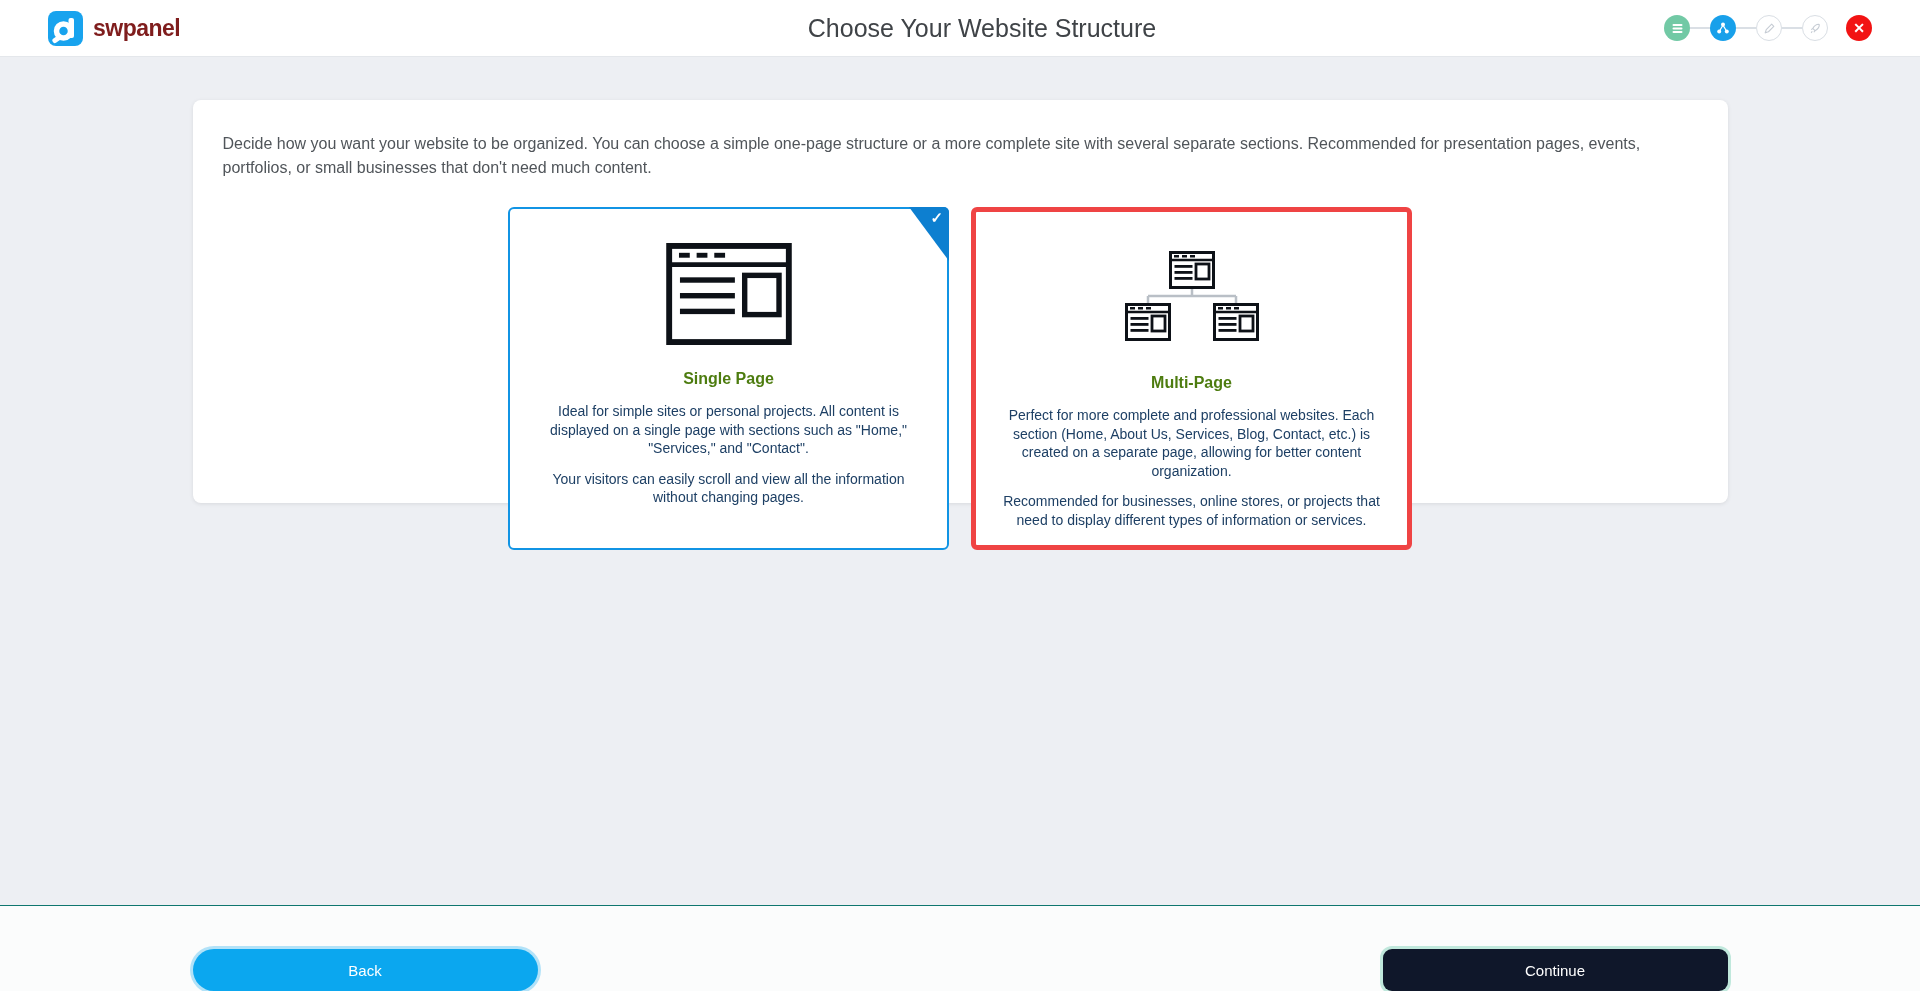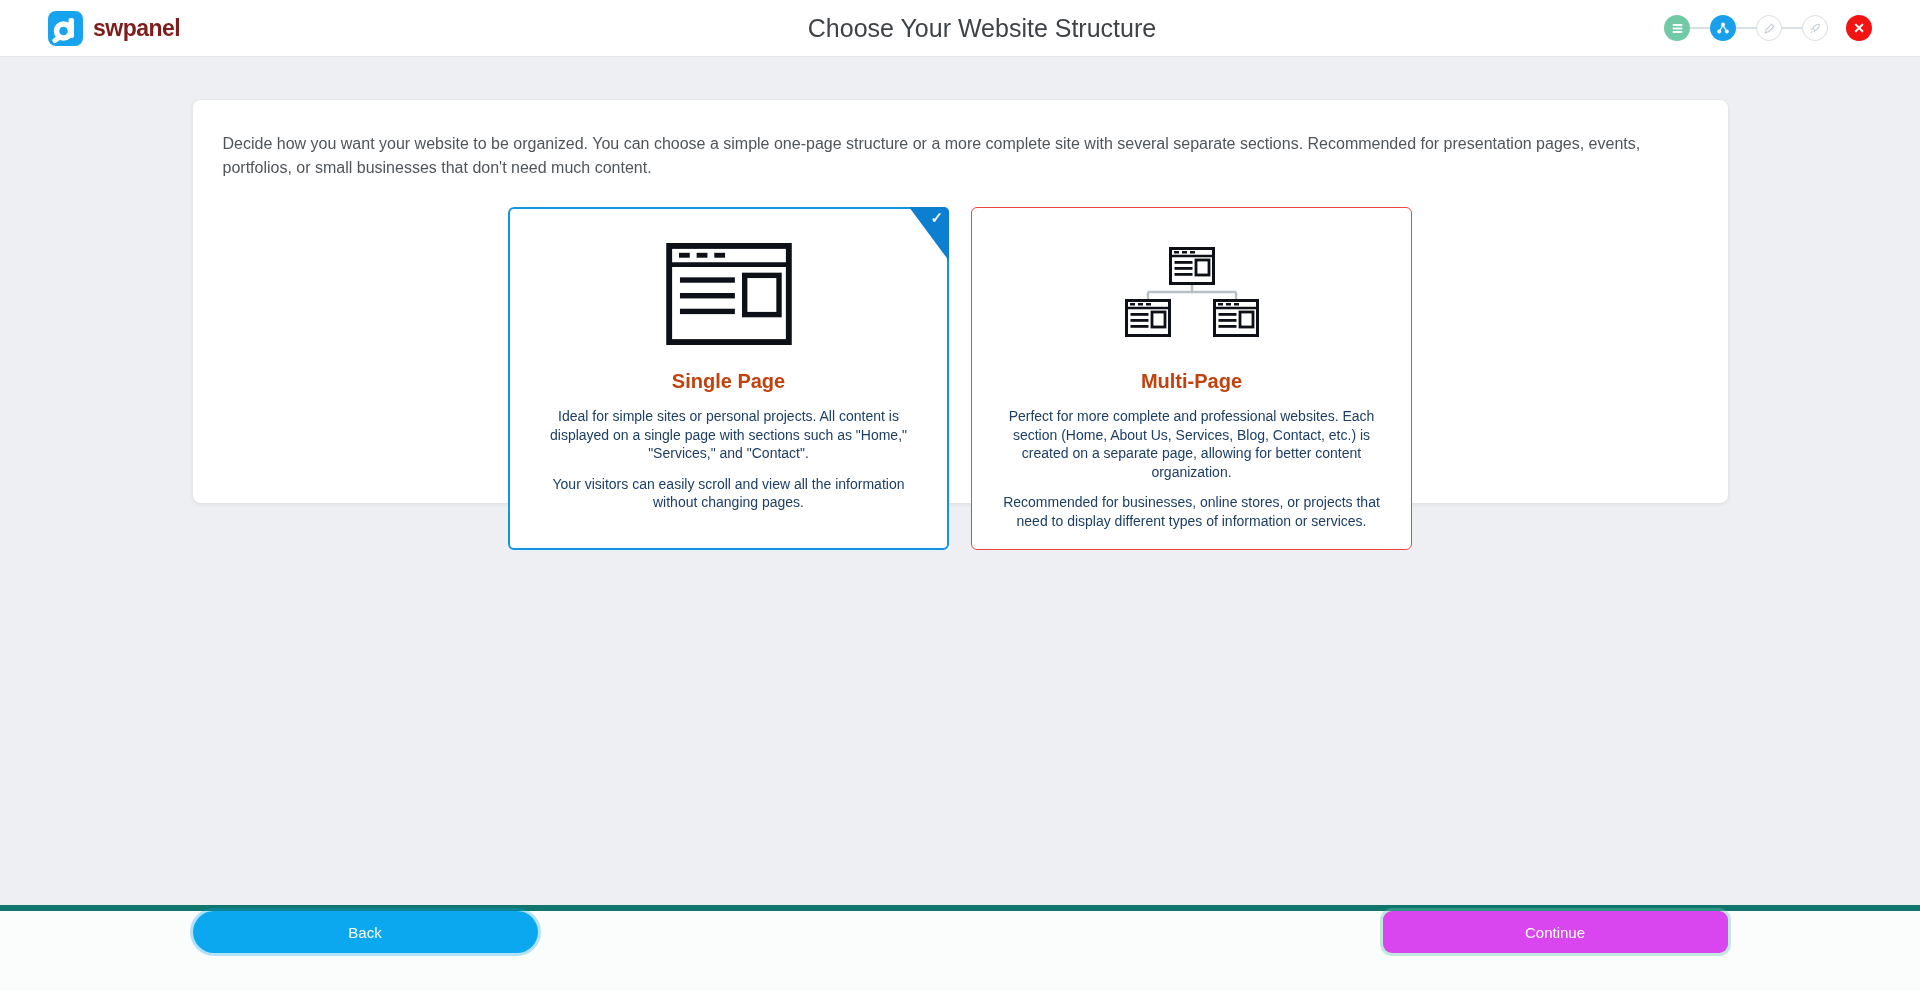--- a/index.html
+++ b/index.html
@@ -34,46 +34,46 @@
   
   .main { flex:1 1 auto; }
   .panel {
     width:1535px; margin:43px auto 0; background:#ffffff; border-radius:8px;
     box-shadow:0 1px 4px rgba(0,0,0,0.09); padding:32px 30px 32px; height:403px;
   }
   .panel-desc { font-size:16px; line-height:24px; color:#50555a; }
 
   .options-row { display:flex; justify-content:center; gap:22px; margin-top:27px; }
   .option-card {
-    width:441px; height:343px; background:#ffffff; border:1px solid #ef4444; border-radius:6px;
+    width:441px; height:343px; background:#ffffff; border:5px solid #ef4444; border-radius:6px;
     position:relative; text-align:center; cursor:pointer; padding:34px 22px 0;
   }
   .option-card.selected { border:2px solid #1194e4; padding:33px 21px 0; }
   .badge {
     position:absolute; top:-2px; right:-2px; width:40px; height:54px; background:#0d7fd0;
     clip-path:polygon(0 0, 100% 0, 100% 100%); border-top-right-radius:5px;
   }
   .badge .check { position:absolute; top:2px; right:6px; color:#ffffff; font-size:15px; font-weight:bold; }
   .option-icon { height:104px; display:flex; align-items:center; justify-content:center; }
-  .option-title { margin-top:24px; font-size:20px; font-weight:bold; color:#c2410c; }
+  .option-title { margin-top:24px; font-size:16px; font-weight:bold; color:#4d7c0f; }
   .option-body { margin-top:14px; text-align:center; }
   .option-body p { font-size:14px; line-height:18.5px; color:#1d3f64; margin-bottom:12px; }
 
   
   .footer {
-    flex:0 0 86px; background:#fbfcfc; border-top:6px solid #0f766e;
-    display:flex; align-items:flex-start;
+    flex:0 0 86px; background:#fbfcfc; border-top:1px solid #0f766e;
+    display:flex; align-items:flex-end;
   }
   .footer-inner { width:1535px; margin:0 auto; display:flex; justify-content:space-between; align-items:center; }
   .btn {
     width:345px; height:42px; border:none; border-radius:21px; color:#ffffff;
     font-size:15px; font-family:"Liberation Sans", sans-serif; cursor:pointer;
   }
   .btn-back { background:#0ba7ef; box-shadow:0 0 0 3px rgba(11,167,239,0.30); }
-  .btn-continue { background:#d946ef; box-shadow:0 0 0 3px rgba(98,199,168,0.38);border-radius:9px; }
+  .btn-continue { background:#0f172a; box-shadow:0 0 0 3px rgba(98,199,168,0.38);border-radius:9px; }
 
   svg { display:block; }
 </style>
 </head>
 <body>
 
 <div class="header">
   <div class="brand">
     <span class="logo-box">
       <svg width="35" height="35" viewBox="0 0 35 35">

